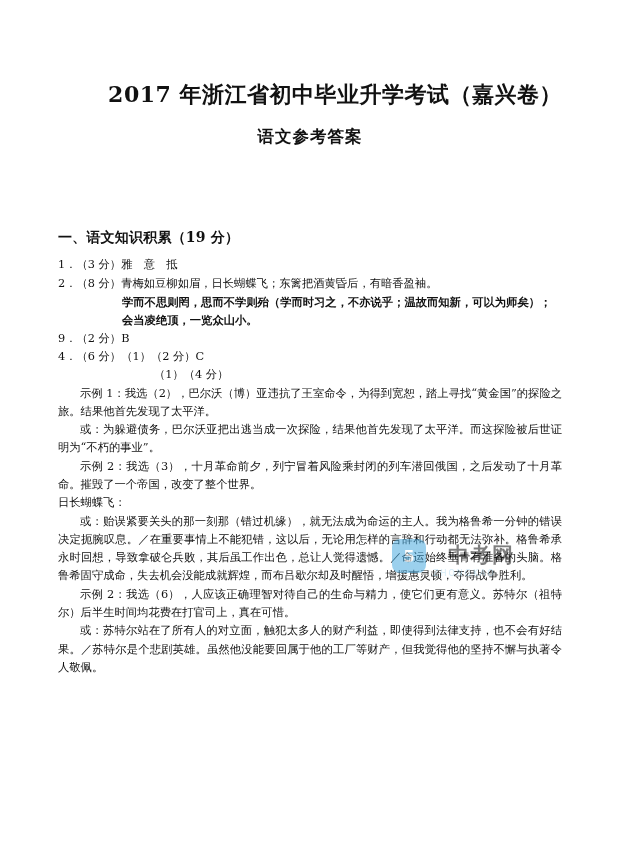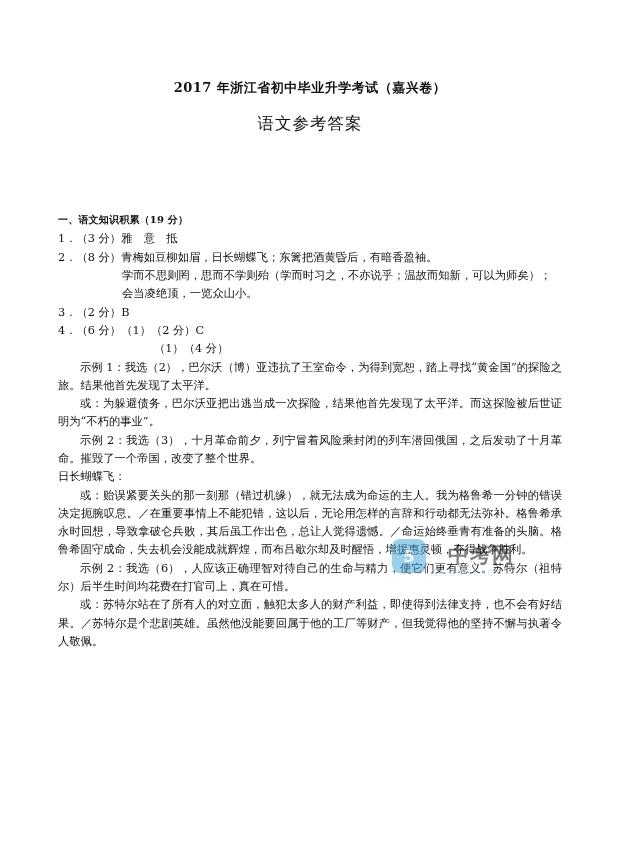--- a/index.html
+++ b/index.html
@@ -16,51 +16,51 @@
     overflow: hidden;
   }
   .page {
     position: relative;
     width: 620px;
     height: 860px;
     box-sizing: border-box;
     padding: 0 58px;
   }
   .doc-title {
-    text-align: center;
-    font-size: 13px;
+    text-align: right;
+    font-size: 22px;
     font-weight: bold;
     letter-spacing: 0.5px;
     margin-top: 78px;
     line-height: 1.5;
   }
   .doc-subtitle {
     text-align: center;
     font-size: 16.5px;
-    font-weight: normal;
+    font-weight: bold;
     letter-spacing: 1px;
     margin-top: 14px;
     line-height: 1.5;
   }
   .body-block {
     margin-top: 76px;
     font-size: 11.3px;
     line-height: 1.62;
     text-align: justify;
   }
   .section-head {
     font-weight: bold;
-    font-size: 10px;
-    margin-bottom: 2px;
+    font-size: 14px;
+    margin-bottom: 8px;
     letter-spacing: 0.2px;
   }
   .line {
     white-space: pre-wrap;
   }
-  .indent-5 { padding-left: 64px; }
+  .indent-5 { padding-left: 64px; font-weight: bold; }
   .indent-6 { padding-left: 96px; }
   .para {
     text-indent: 22px;
     margin: 0;
   }
   .para-flat {
     text-indent: 0;
     margin: 0;
   }
   .lead {
@@ -121,21 +121,21 @@
   <div class="doc-subtitle">语文参考答案</div>
 
   <div class="body-block">
 
     <div class="section-head">一、语文知识积累（19 分）</div>
 
     <div class="line para-flat">1．（3 分）雅　意　抵</div>
     <div class="line para-flat">2．（8 分）青梅如豆柳如眉，日长蝴蝶飞；东篱把酒黄昏后，有暗香盈袖。</div>
     <div class="line para-flat indent-5">学而不思则罔，思而不学则殆（学而时习之，不亦说乎；温故而知新，可以为师矣）；</div>
     <div class="line para-flat indent-5">会当凌绝顶，一览众山小。</div>
-    <div class="line para-flat">3．（2 分）B</div>
+    <div class="line para-flat">9．（2 分）B</div>
     <div class="line para-flat">4．（6 分）（1）（2 分）C</div>
     <div class="line para-flat indent-6">（1）（4 分）</div>
 
     <p class="para">示例 1：我选（2），巴尔沃（博）亚违抗了王室命令，为得到宽恕，踏上寻找“黄金国”的探险之旅。结果他首先发现了太平洋。</p>
     <p class="para">或：为躲避债务，巴尔沃亚把出逃当成一次探险，结果他首先发现了太平洋。而这探险被后世证明为“不朽的事业”。</p>
     <p class="para">示例 2：我选（3），十月革命前夕，列宁冒着风险乘封闭的列车潜回俄国，之后发动了十月革命。摧毁了一个帝国，改变了整个世界。</p>
 
     <div class="line para-flat">日长蝴蝶飞：</div>
     <p class="para">或：贻误紧要关头的那一刻那（错过机缘），就无法成为命运的主人。我为格鲁希一分钟的错误决定扼腕叹息。／在重要事情上不能犯错，这以后，无论用怎样的言辞和行动都无法弥补。格鲁希承永时回想，导致拿破仑兵败，其后虽工作出色，总让人觉得遗憾。／命运始终垂青有准备的头脑。格鲁希固守成命，失去机会没能成就辉煌，而布吕歇尔却及时醒悟，增援惠灵顿，夺得战争胜利。</p>
     <p class="para">示例 2：我选（6），人应该正确理智对待自己的生命与精力，使它们更有意义。苏特尔（祖特尔）后半生时间均花费在打官司上，真在可惜。</p>

